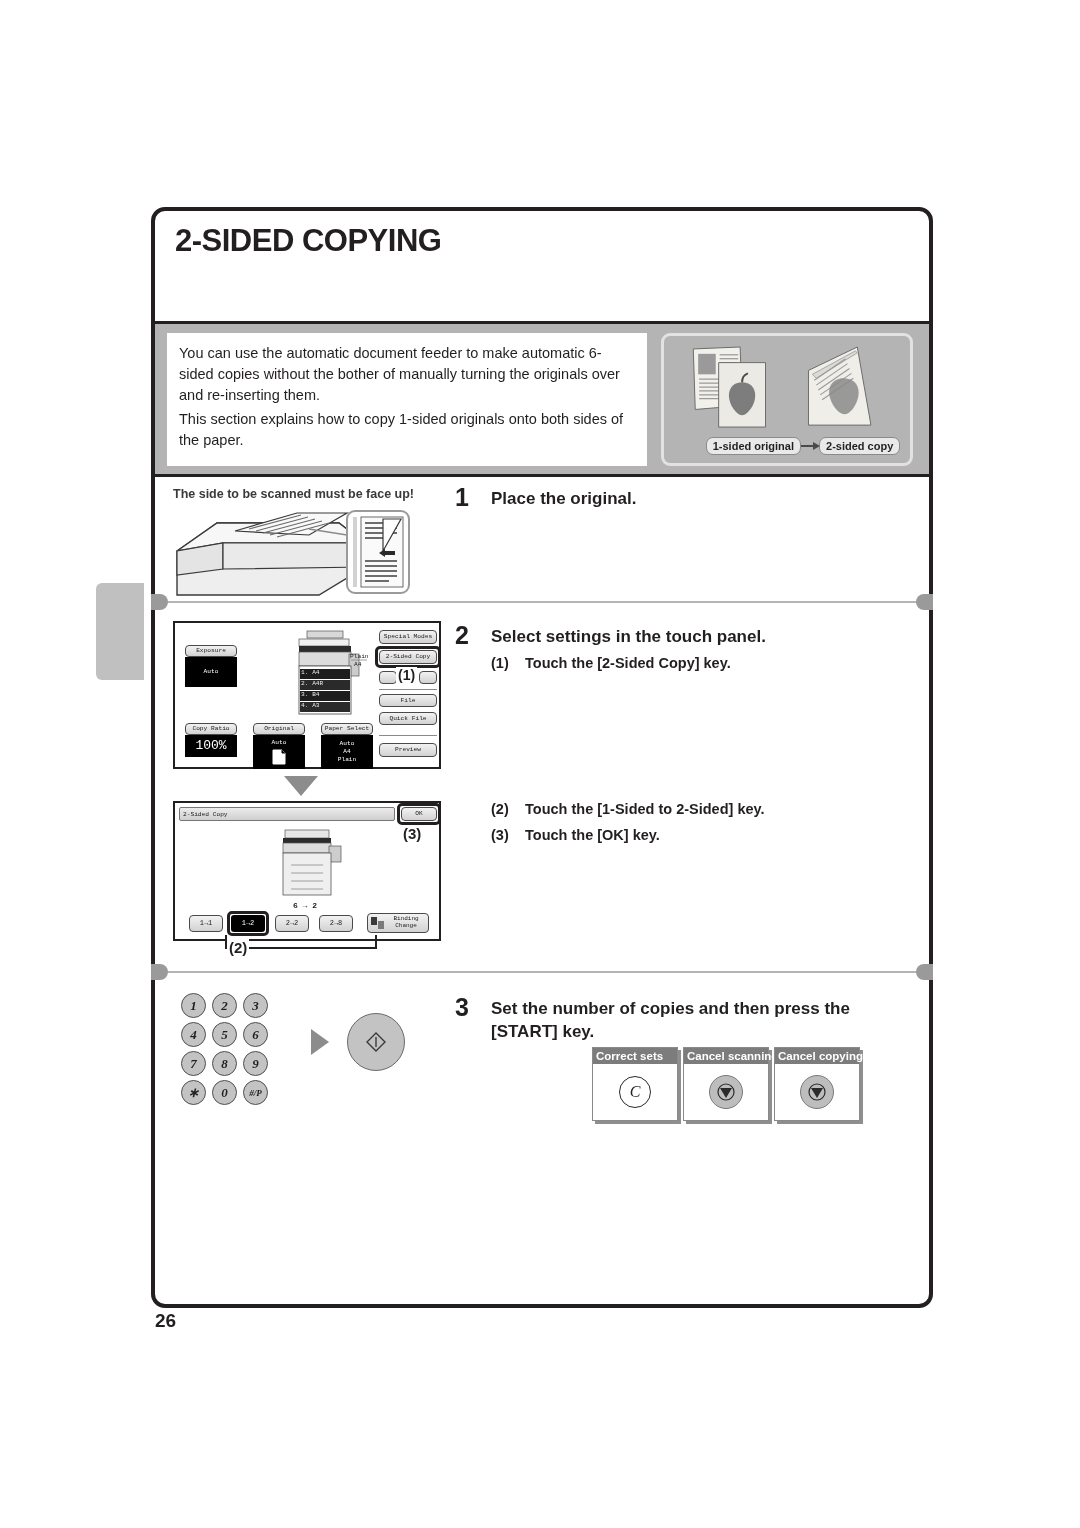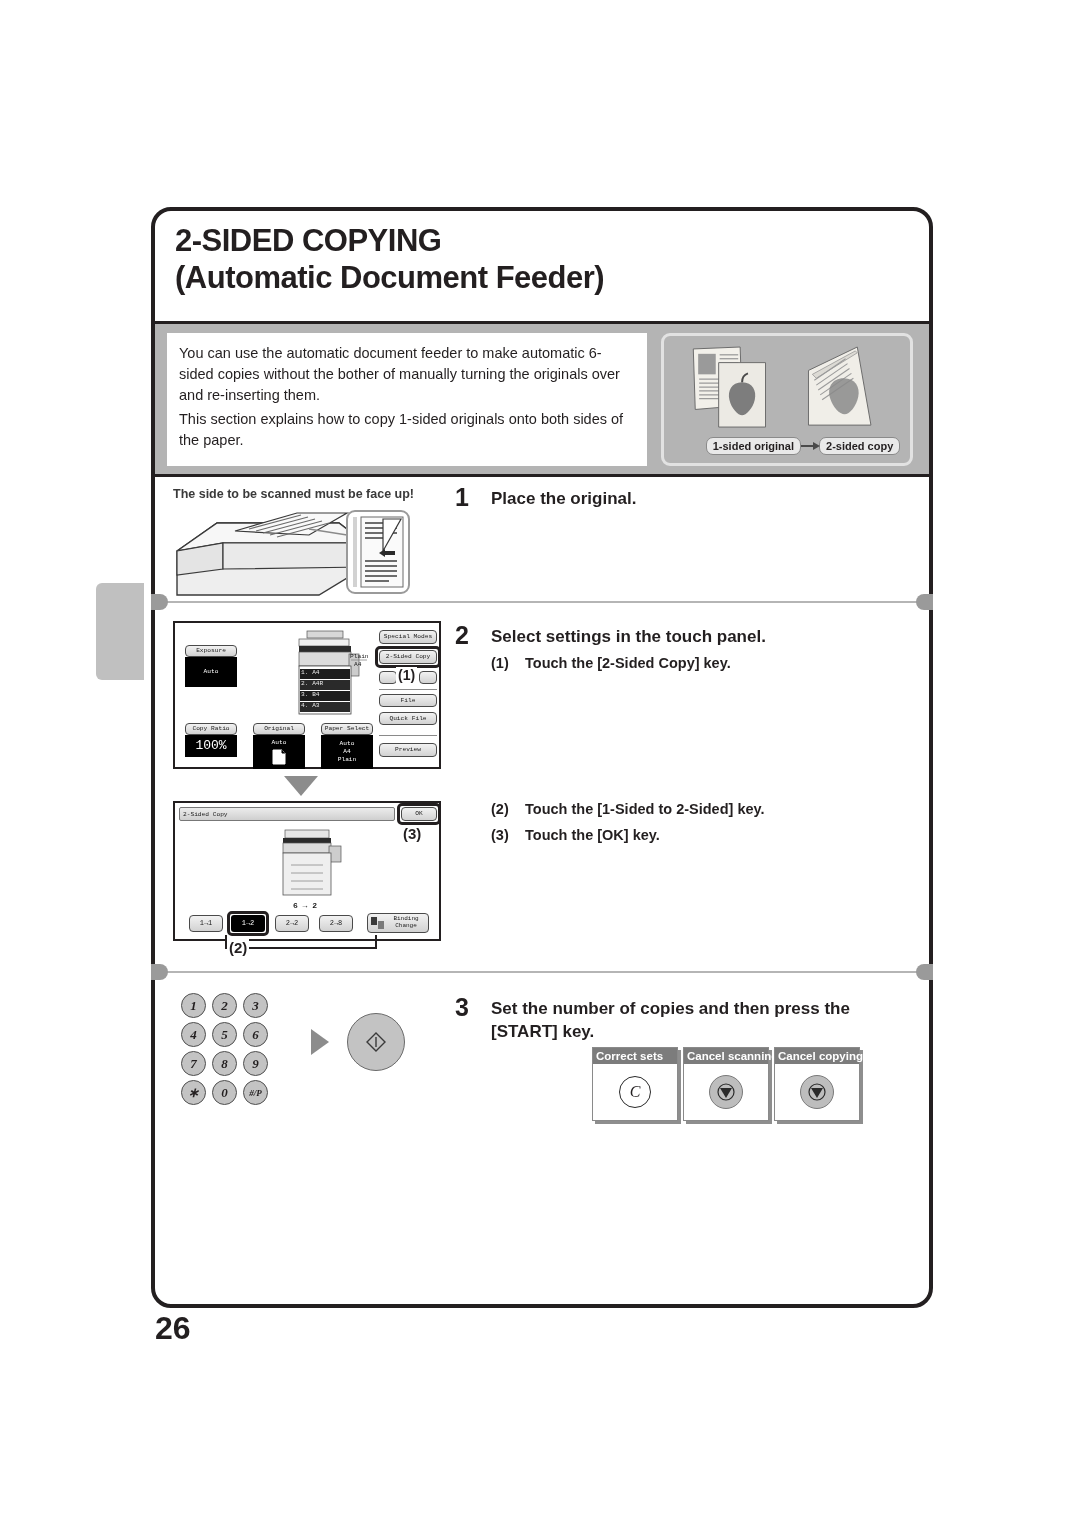--- a/index.html
+++ b/index.html
@@ -24,21 +24,21 @@
     background: #c0c0c0;
     border-radius: 6px 0 0 6px;
   }
 
   
   .frame {
     position: absolute;
     left: 151px; top: 207px;
     width: 782px; height: 1101px;
     border: 4px solid #231f20;
-    border-radius: 20px;
+    border-radius: 14px;
     background: #fff;
   }
 
   
   .title-block {
     position: absolute;
     left: 0; top: 0; right: 0;
     padding: 12px 0 8px 20px;
     height: 110px;
   }
@@ -276,35 +276,34 @@
   .circ-stop {
     width: 34px; height: 34px; border-radius: 50%;
     background: #bdbdbd; border: 1px solid #7a7a7a;
     display: flex; align-items: center; justify-content: center;
   }
 
   
   .pagenum {
     position: absolute;
     left: 155px; top: 1310px;
-    font-size: 32px; font-weight: bold; color: #231f20;
+    font-size: 19px; font-weight: bold; color: #231f20;
   }
 </style>
 </head>
 <body>
 
 <div id="page">
 
   <div class="side-tab"></div>
 
   <div class="frame">
 
     <div class="title-block">
       <div class="title-line1">2-SIDED COPYING</div>
-      <div class="title-line2">(Automatic Document Feeder)</div>
     </div>
 
     <div class="intro-band">
       <div class="intro-text">
         <div>You can use the automatic document feeder to make automatic 6-sided copies without the bother of manually turning the originals over and re-inserting them.</div>
         <div style="margin-top:2px;">This section explains how to copy 1-sided originals onto both sides of the paper.</div>
       </div>
 
       <div class="intro-fig">
         <svg class="fig-art" viewBox="0 0 252 96">

